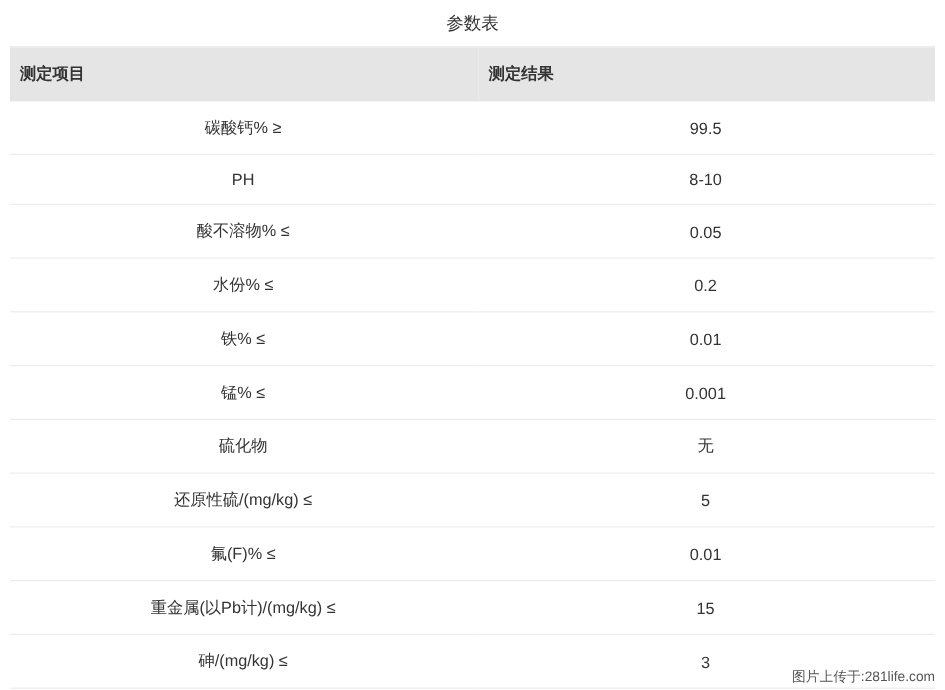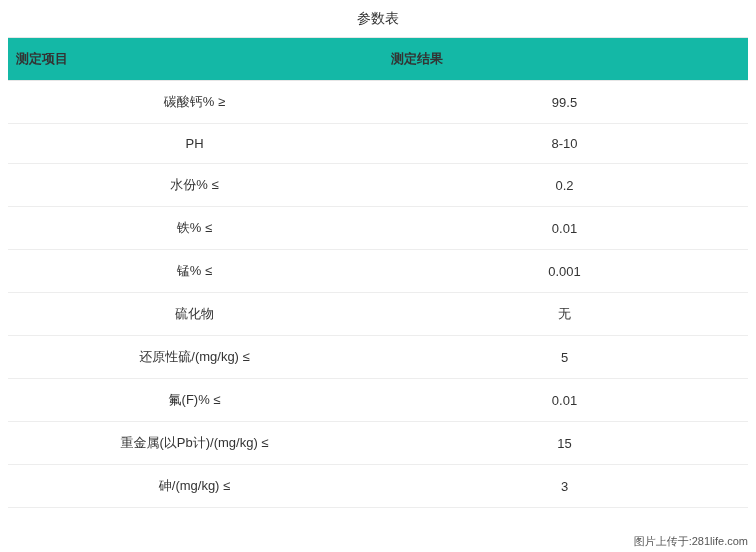--- a/index.html
+++ b/index.html
@@ -32,21 +32,21 @@
   }
   table.param-table {
     border-collapse: collapse;
     width: 740px;
     margin: 0 8px;
     table-layout: fixed;
   }
   table.param-table col.c1 { width: 375px; }
   table.param-table col.c2 { width: 365px; }
   table.param-table th {
-    background: #14b8a6;
+    background: #e5e5e5;
     font-size: 13px;
     font-weight: bold;
     color: #333333;
     text-align: left;
     padding: 12px 10px 12px 8px;
     border-bottom: 1px solid #e6e6e6;
     border-top: 1px solid #e6e6e6;
   }
   table.param-table td {
     font-size: 13px;
@@ -93,20 +93,24 @@
     <tbody>
       <tr class="row">
         <td>碳酸钙% ≥</td>
         <td>99.5</td>
       </tr>
       <tr class="row">
         <td>PH</td>
         <td>8-10</td>
       </tr>
       <tr class="row">
+        <td>酸不溶物% ≤</td>
+        <td>0.05</td>
+      </tr>
+      <tr class="row">
         <td>水份% ≤</td>
         <td>0.2</td>
       </tr>
       <tr class="row">
         <td>铁% ≤</td>
         <td>0.01</td>
       </tr>
       <tr class="row">
         <td>锰% ≤</td>
         <td>0.001</td>

